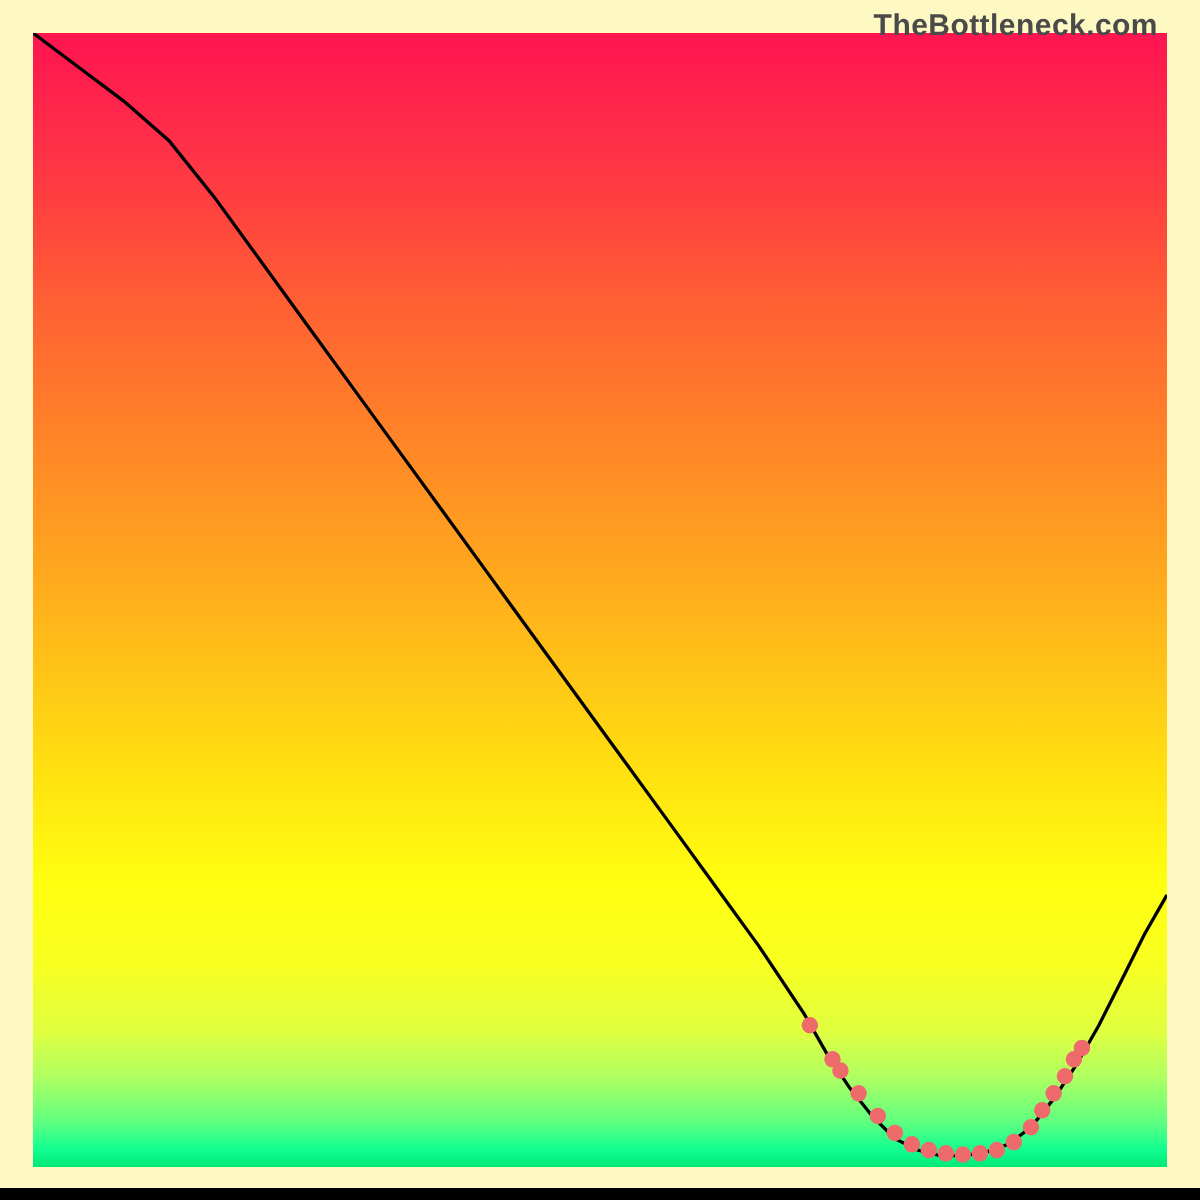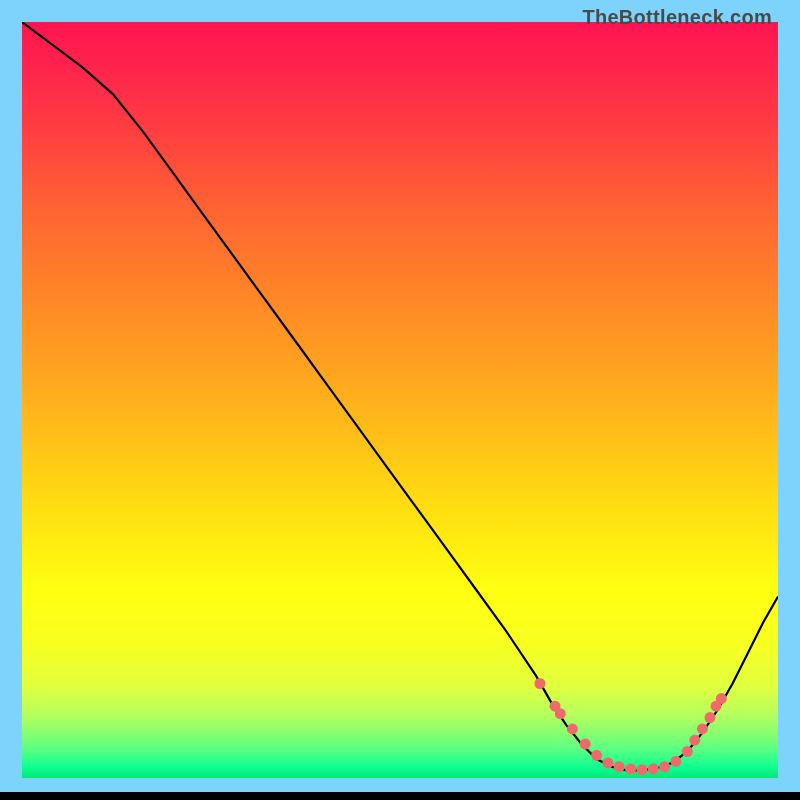--- a/index.html
+++ b/index.html
@@ -1,17 +1,17 @@
 <!DOCTYPE html>
 <html><head>
 <meta charset="utf-8">
 <style>
   * { margin: 0; padding: 0; box-sizing: border-box; }
   body { width: 800px; height: 800px; overflow: hidden; background: #000; position: relative; font-family: Arial, sans-serif; }
-  .frame { position: absolute; top: 0; left: 0; width: 800px; height: 792px; background: #7dd3fc; }
+  .frame { position: absolute; top: 0; left: 0; width: 800px; height: 792px; background: #fef9c3; }
   .plot-area { position: absolute; top: 22px; left: 22px; width: 756px; height: 756px; }
   .gradient-bg { position: absolute; top: 0; left: 0; width: 100%; height: 100%;
     background: linear-gradient(to bottom,
       #ff1450 0%,
       #ff2a4a 8%,
       #ff4040 15%,
       #ff6432 25%,
       #ff8228 35%,
       #ffa020 45%,
       #ffc018 55%,

